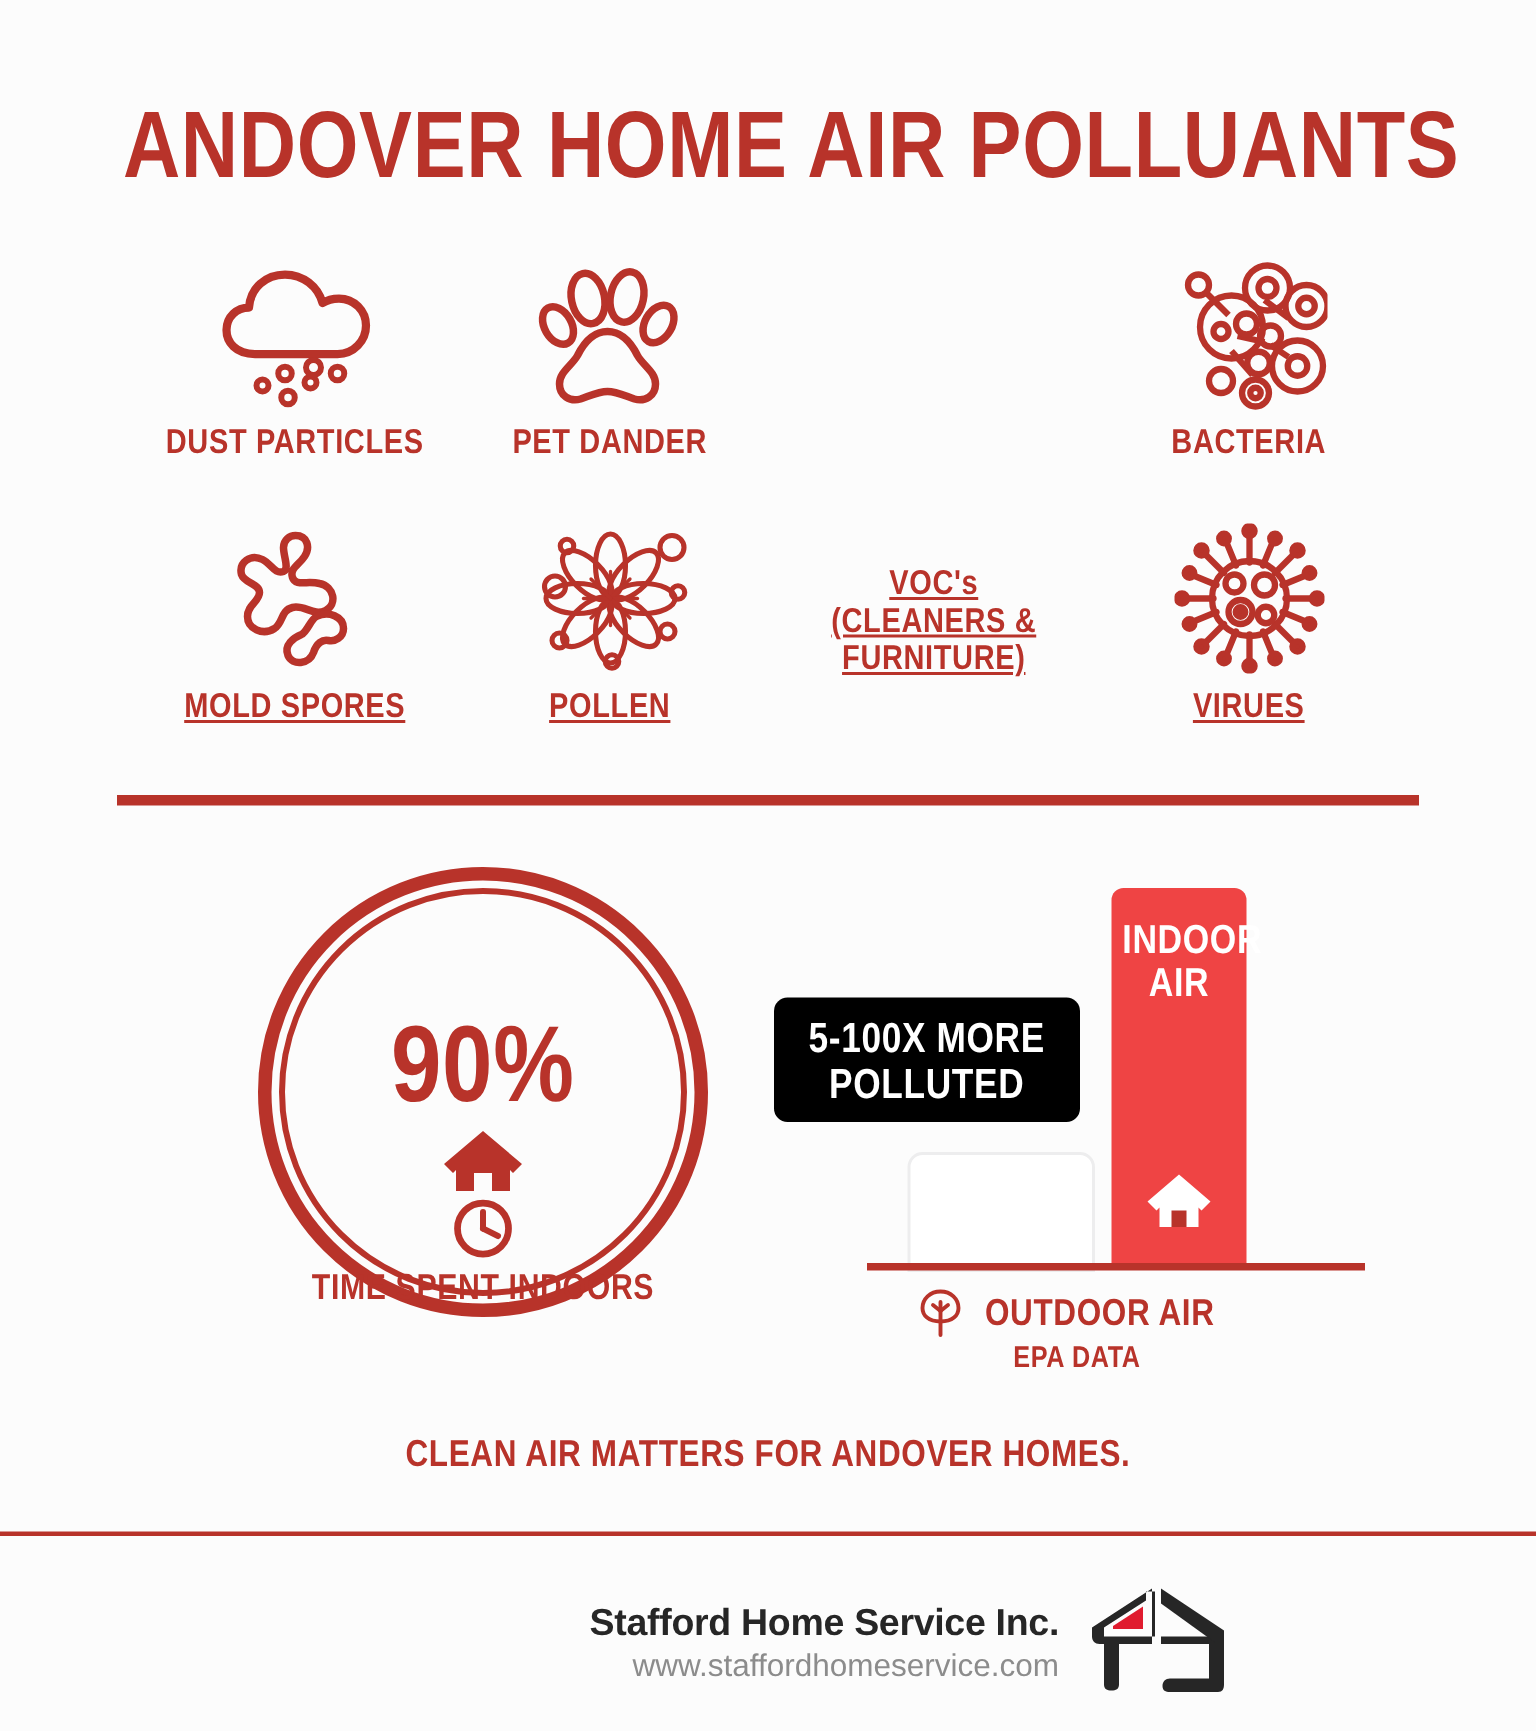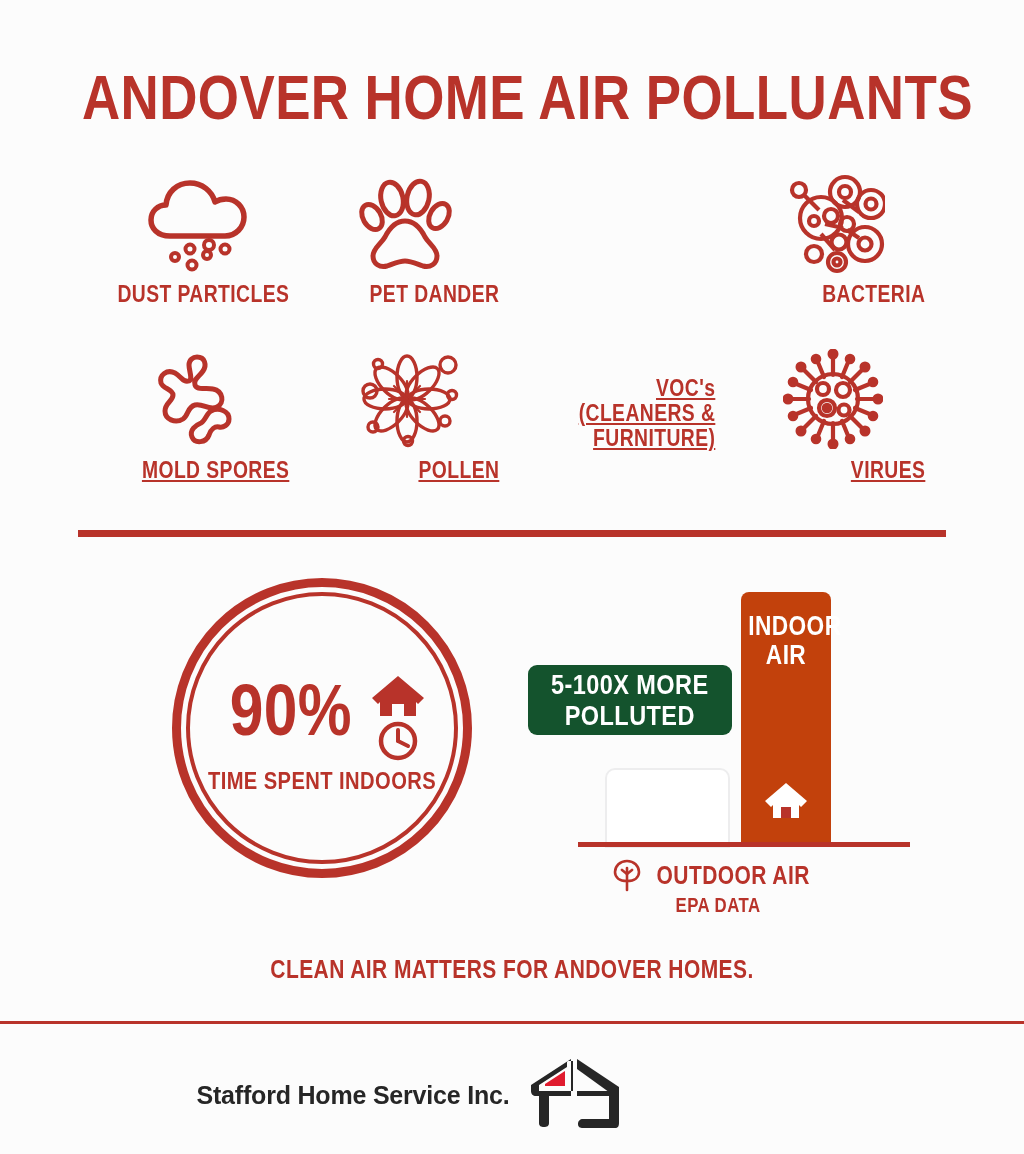--- a/index.html
+++ b/index.html
@@ -25,21 +25,21 @@
     font-size:63px;line-height:70px;
     color:#b8332a;
     white-space:nowrap;
   }
   
   #grid{
     position:absolute;top:168px;left:70px;width:884px;height:340px;
   }
   .cell{
     position:absolute;width:221px;
-    text-align:right;
+    text-align:center;
   }
   .icon-wrap{
     height:110px;
     display:flex;align-items:center;justify-content:center;
   }
   .cell-label{
     font-size:23px;line-height:25px;
     color:#b8332a;
     margin-top:4px;
     white-space:pre-line;
@@ -61,53 +61,53 @@
     position:absolute;inset:0;border:9px solid #b8332a;border-radius:50%;
   }
   #circle .ring-inner{
     position:absolute;left:14px;top:14px;right:14px;bottom:14px;
     border:4px solid #b8332a;border-radius:50%;
   }
   #circle .inner-content{
     position:absolute;left:0;right:0;top:96px;text-align:center;
   }
   #bignum-row{
-    display:flex;justify-content:center;gap:6px;
+    display:flex;align-items:center;justify-content:center;gap:6px;flex-direction:column;
   }
   #bignum{
     font-size:72px;line-height:72px;color:#b8332a;
   }
   #circle-sub{
     font-size:24px;line-height:26px;color:#b8332a;margin-top:6px;
   }
   
   #chart{
     position:absolute;left:500px;top:578px;width:420px;height:350px;
   }
   #bar-indoor{
     position:absolute;left:241px;top:14px;width:90px;height:252px;
-    background:#c2410c;border-radius:8px 8px 0 0;
+    background:#ef4444;border-radius:8px 8px 0 0;
   }
   #bar-indoor-label{
     position:absolute;left:0;right:0;top:20px;text-align:center;
     color:#ffffff;font-size:27px;line-height:29px;white-space:pre-line;
   }
   #bar-indoor-icon{
     position:absolute;left:0;right:0;bottom:24px;display:flex;justify-content:center;
   }
   #bar-outdoor{
     position:absolute;left:105px;top:190px;width:121px;height:76px;
     background:#ffffff;border:2px solid #ededee;border-radius:10px 10px 0 0;
   }
   #baseline{
     position:absolute;left:78px;top:264px;width:332px;height:5px;background:#b8332a;
   }
   #badge{
-    position:absolute;left:28px;top:87px;width:204px;height:70px;
-    background:#14532d;border-radius:9px;
+    position:absolute;left:16px;top:87px;width:204px;height:83px;
+    background:#000000;border-radius:9px;
     display:flex;align-items:center;justify-content:center;
   }
   #badge-text{
     color:#fff;font-size:28px;line-height:31px;text-align:center;white-space:pre-line;
   }
   #outdoor-legend{
     position:absolute;left:48px;top:280px;width:340px;text-align:center;
   }
   #outdoor-legend-row{
     display:flex;align-items:center;justify-content:center;
@@ -118,21 +118,21 @@
   #tagline{
     position:absolute;left:0;top:955px;width:1024px;text-align:center;
     font-size:25px;line-height:28px;color:#b8332a;
   }
   #rule{
     position:absolute;left:0;top:1021px;width:1024px;height:3px;background:#b8332a;
   }
   
   #footer{
     position:absolute;left:0;top:1055px;width:828px;height:80px;
-    display:flex;align-items:center;justify-content:center;
+    display:flex;align-items:center;justify-content:flex-end;
     padding-right:8px;box-sizing:border-box;gap:18px;
   }
   #footer-text{text-align:right;}
   #footer-name{
     font-size:25px;font-weight:700;color:#262626;
     font-family:"Liberation Sans",sans-serif;letter-spacing:-.2px;
   }
   #footer-url{
     font-size:21px;color:#8c8c8c;
     font-family:"Liberation Sans",sans-serif;margin-top:2px;
@@ -380,20 +380,21 @@
     <div id="outdoor-legend-sub" class="cond">EPA DATA</div>
   </div>
 </div>
 
 <div id="tagline" class="cond">CLEAN AIR MATTERS FOR ANDOVER HOMES.</div>
 <div id="rule"></div>
 
 <div id="footer">
   <div id="footer-text">
     <div id="footer-name">Stafford Home Service Inc.</div>
+    <div id="footer-url">www.staffordhomeservice.com</div>
   </div>
   <div>
     <svg width="96" height="72" viewBox="0 0 96 72">
       <g fill="#262626">
         <path d="M46 4 L46 34 L12 34 L12 28 L40 10 L40 4 Z M44 2 L4 28 L4 34 C4 37 6 39 9 39 L12 39 L12 66 C12 69 14 70 17 70 C20 70 22 69 22 66 L22 39 L44 39 L44 2 Z"></path>
         <path d="M50 2 L50 39 L82 39 L82 62 L56 62 C53 62 51 64 51 67 C51 70 53 71 56 71 L88 71 C91 71 92 69 92 66 L92 34 L50 34 Z"></path>
         <path d="M50 2 L92 30 L92 38 L86 38 L50 12 Z"></path>
       </g>
       <path d="M18 27 L38 14 L38 29 L18 29 Z" fill="#e01b2e"></path>
     </svg>

